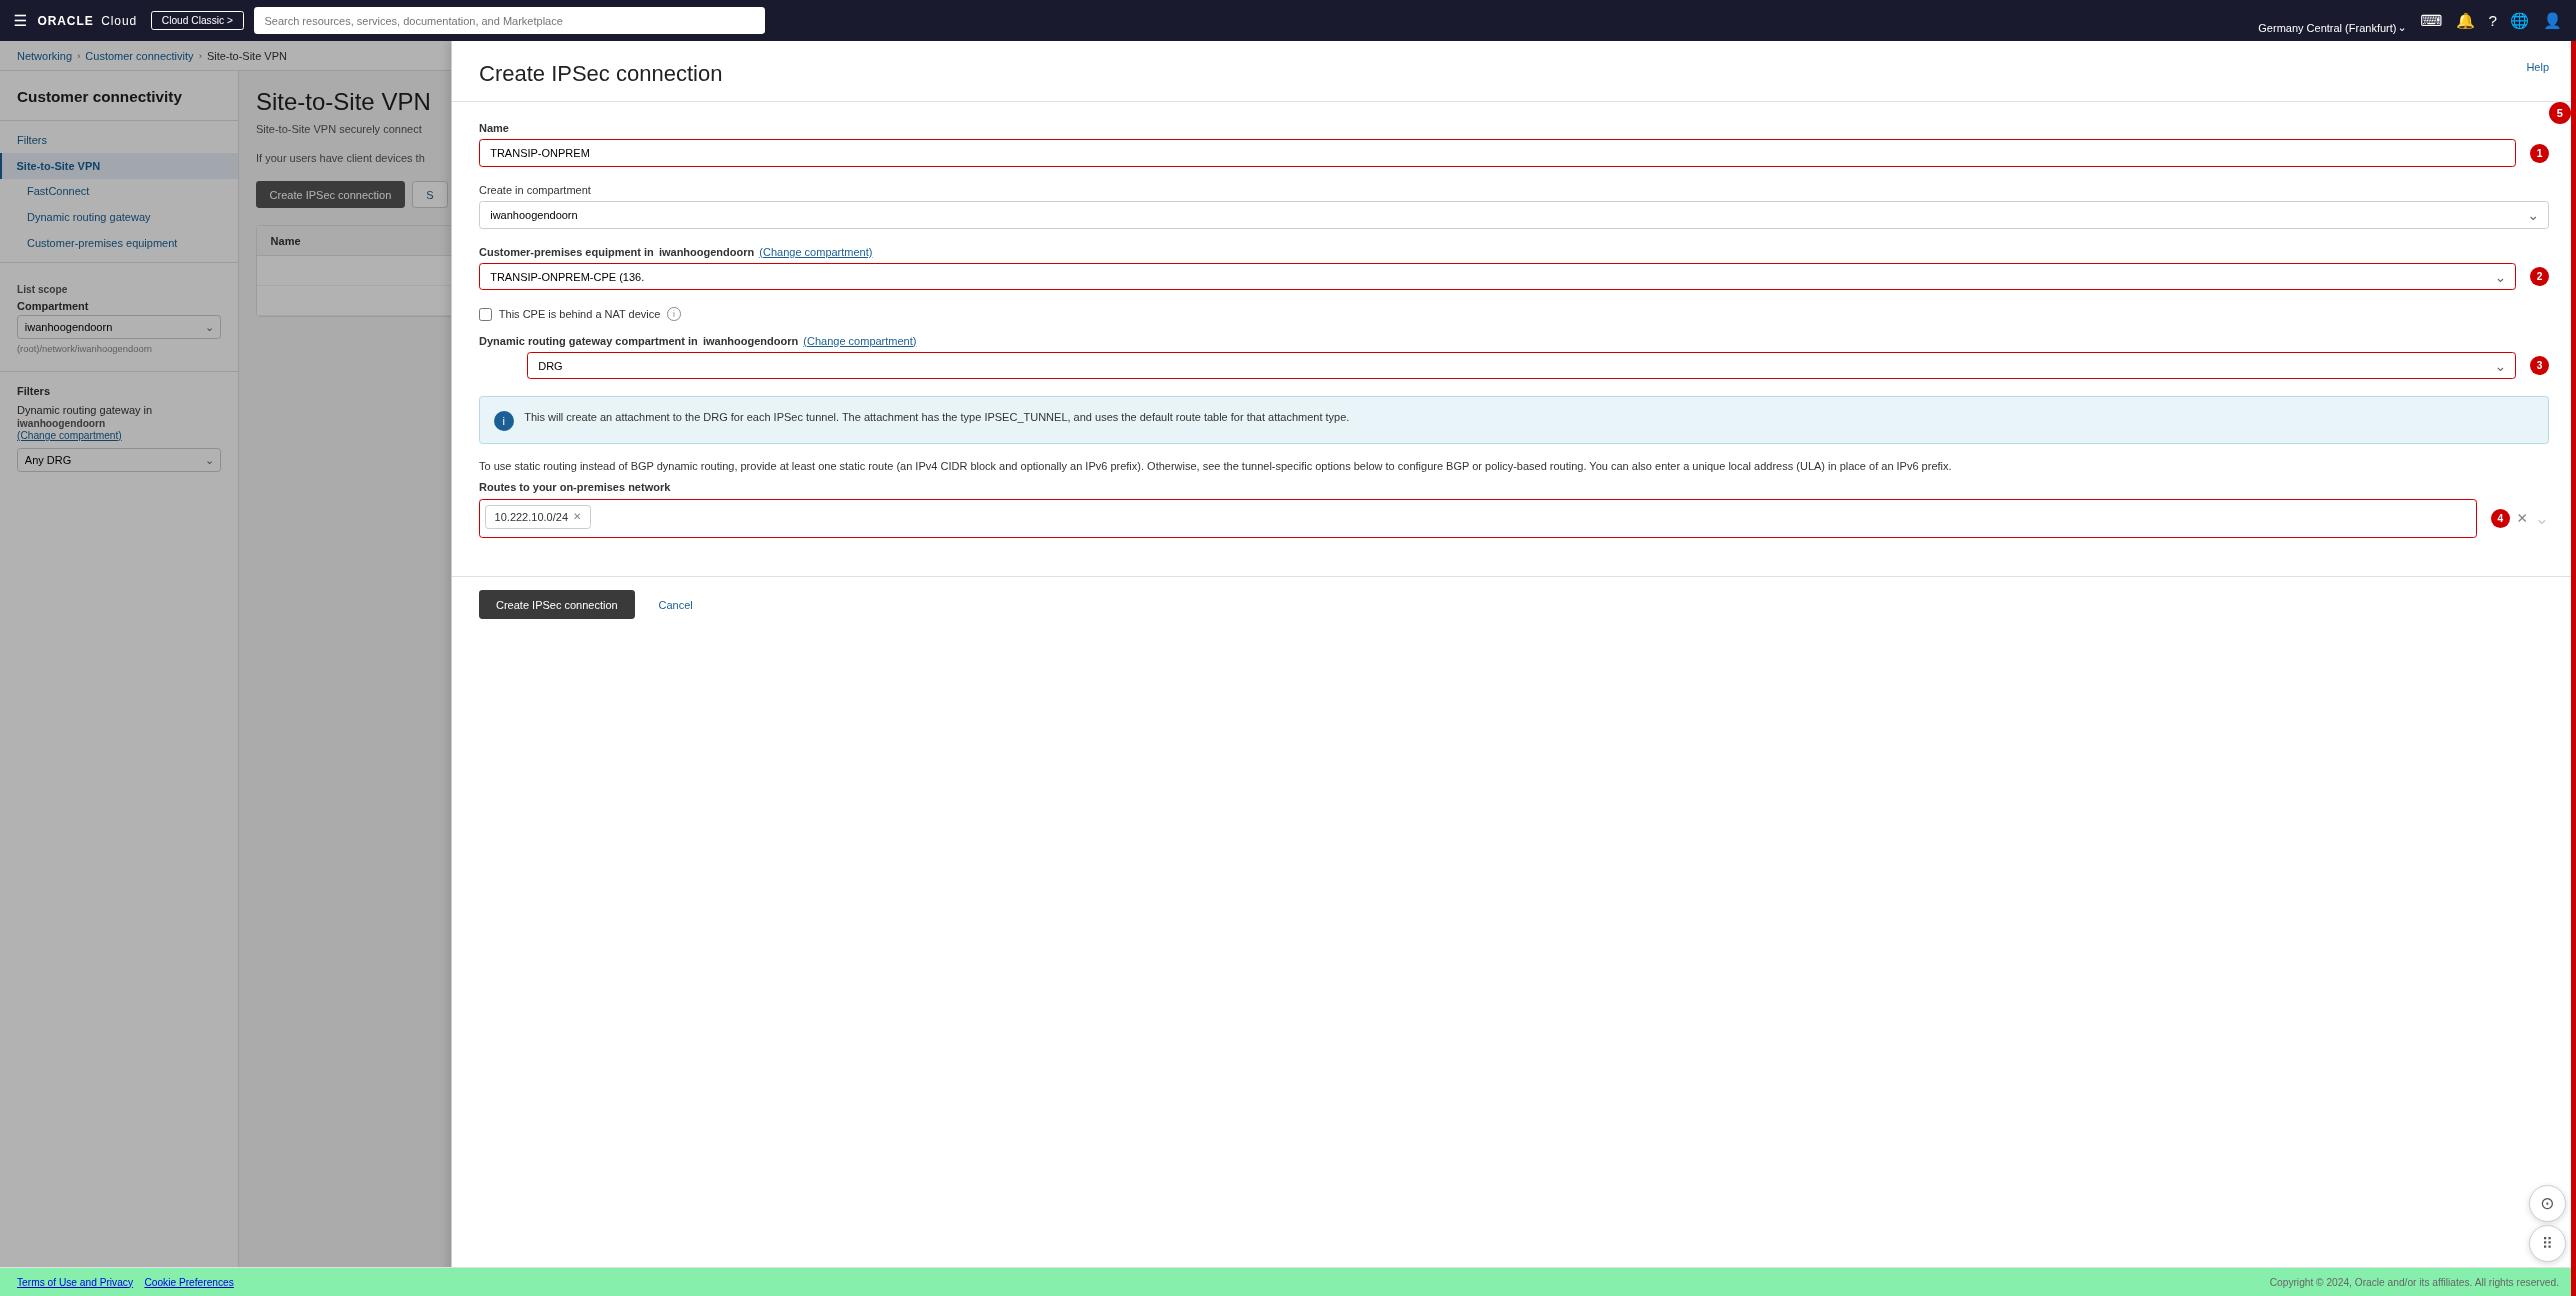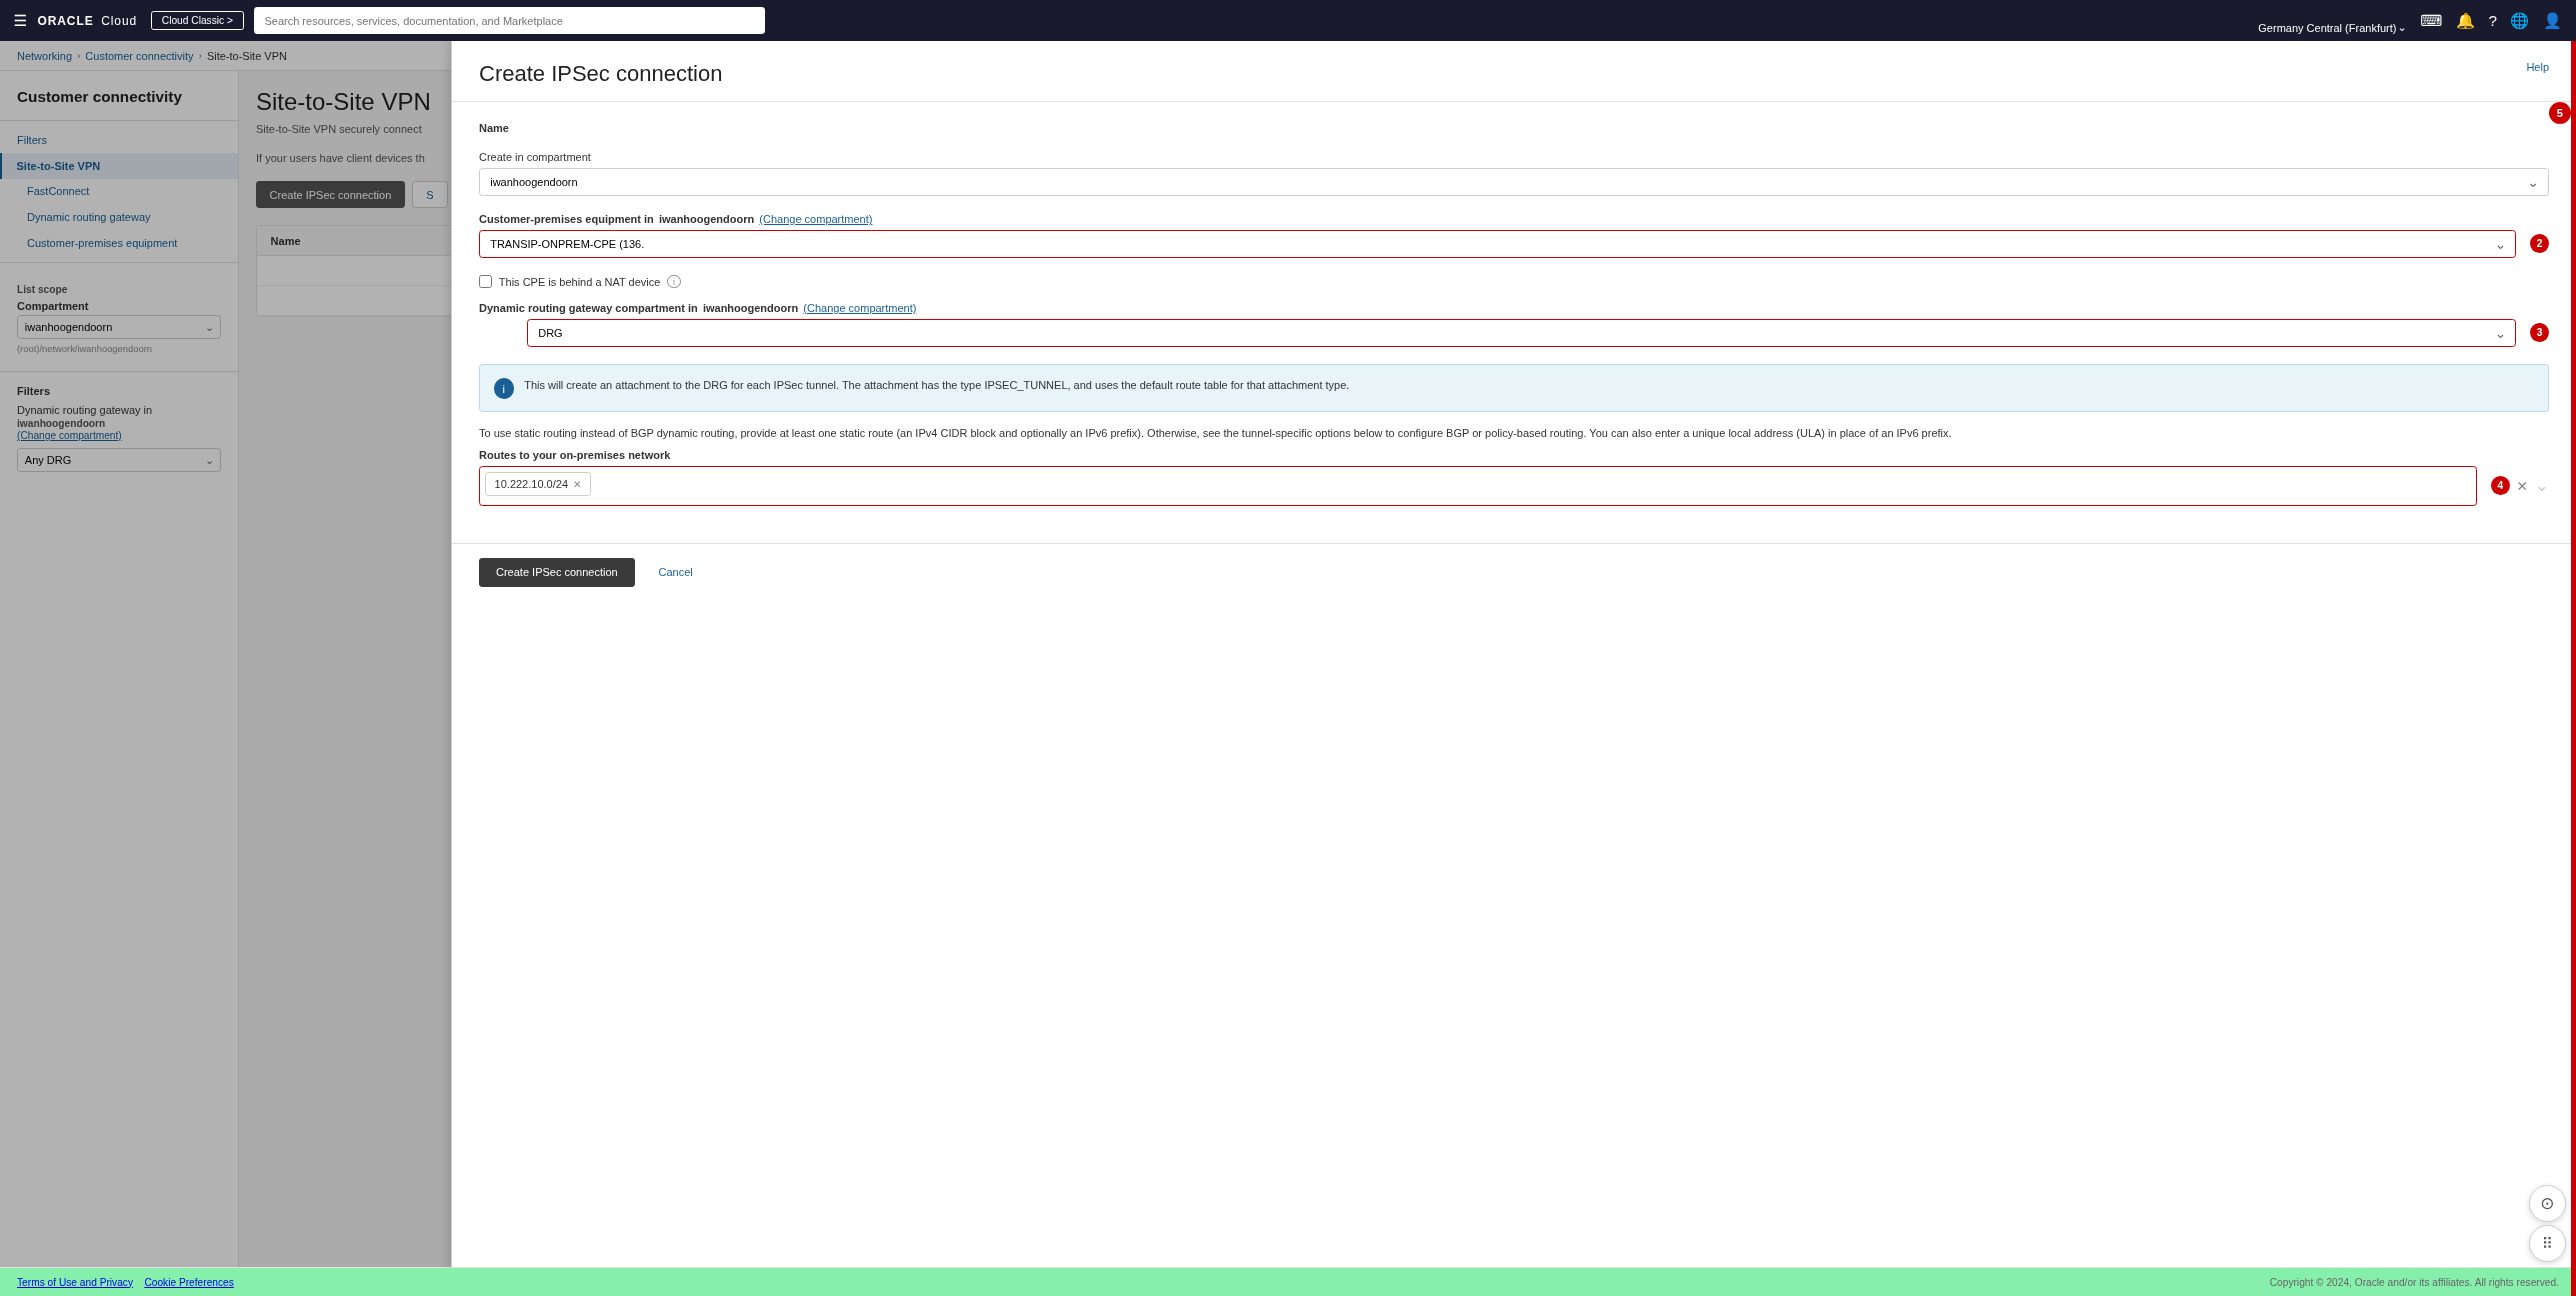--- a/index.html
+++ b/index.html
@@ -582,20 +582,24 @@
   <div class="modal-panel">
     <div class="modal-header">
       <h2 class="modal-title">Create IPSec connection</h2>
       <a href="#" class="modal-help">Help</a>
     </div>
 
     <div class="modal-body">
 
       <div class="form-group">
         <label class="form-label">Name</label>
+        <div style="display:flex; align-items:center; gap:6.8px;">
+          <input class="form-input highlighted" type="text" style="flex: 1 1 0%;" value="TRANSIP-ONPREM">
+          <span class="step-circle">1</span>
+        </div>
       </div>
 
       <div class="form-group">
         <label class="form-label form-label-normal">Create in compartment</label>
         <div class="form-select-wrapper">
           <select>
             <option>iwanhoogendoorn</option>
           </select>
         </div>
       </div>

